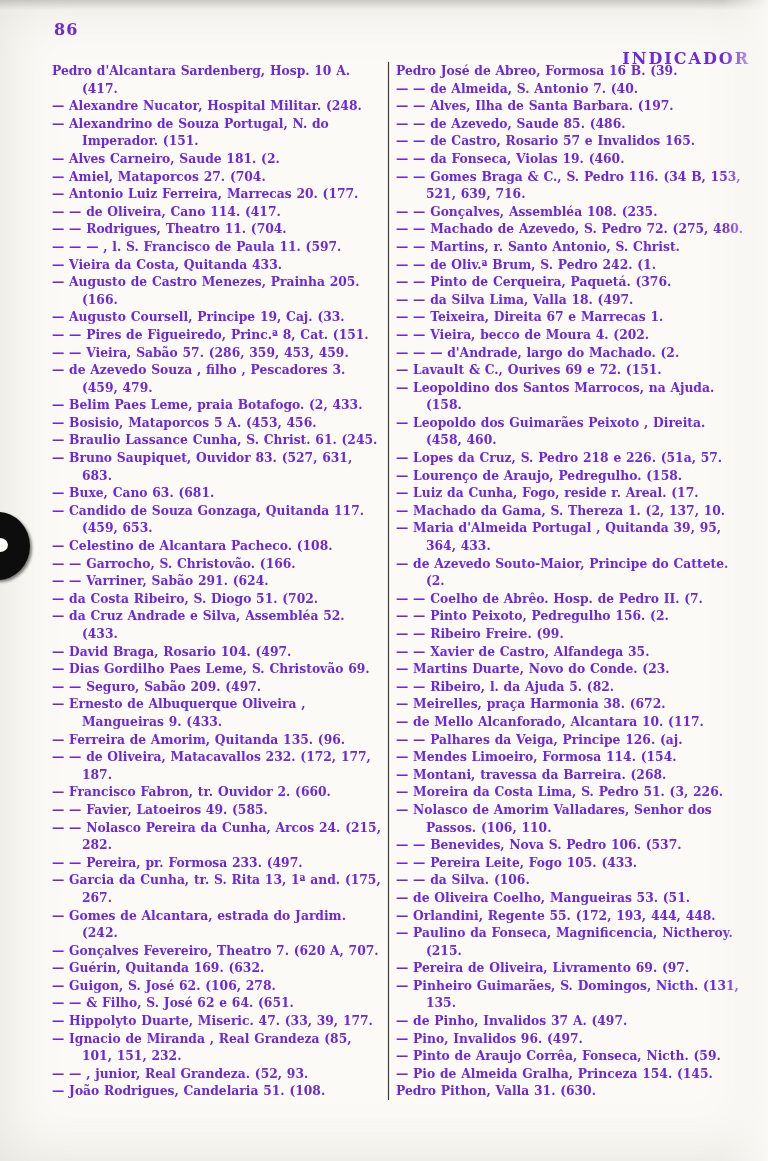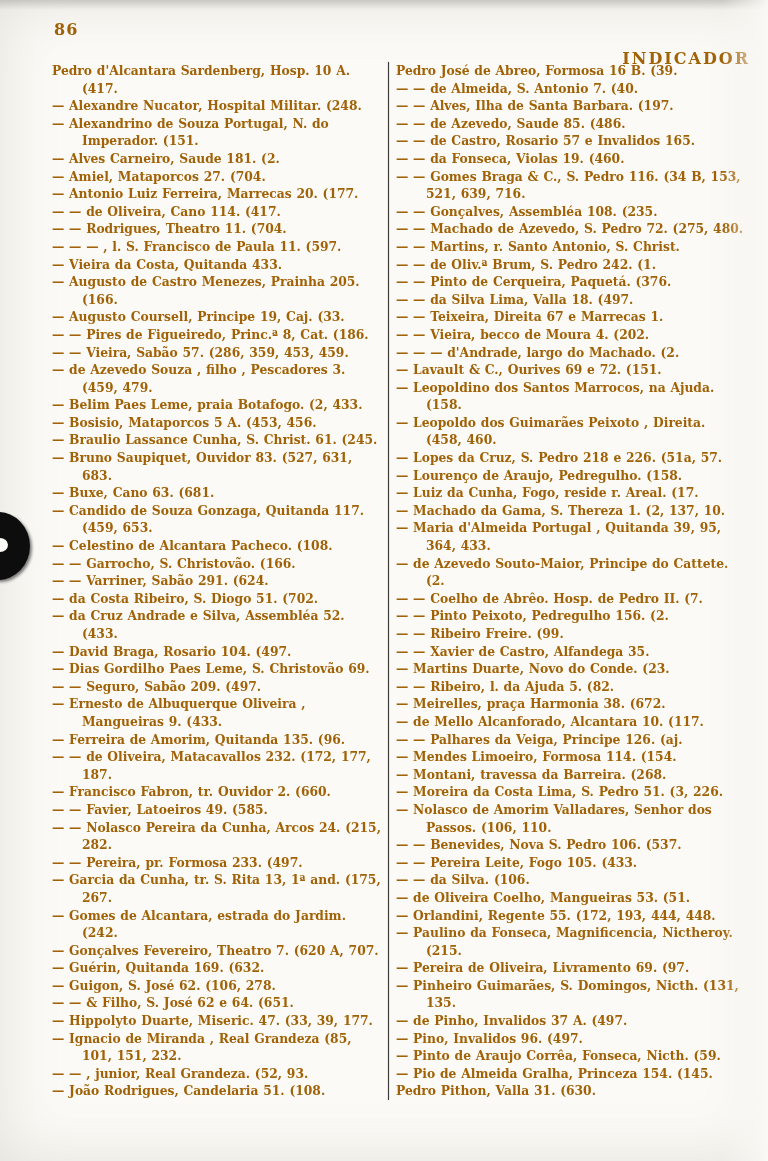--- a/index.html
+++ b/index.html
@@ -7,21 +7,21 @@
     padding: 0;
     background: #e9e7e2;
     font-family: "DejaVu Serif", "Liberation Serif", serif;
   }
   .page {
     position: relative;
     width: 768px;
     height: 1161px;
     margin: 0 auto;
     background: #fbfaf6;
-    color: #a16207;
+    color: #6d28d9;
     overflow: hidden;
     box-shadow: inset 0 0 60px rgba(120,115,100,0.18);
   }
   .page-inner {
     position: absolute;
     left: 52px;
     right: 18px;
     top: 18px;
     bottom: 12px;
   }
@@ -139,21 +139,21 @@
           <p class="entry">— Alexandrino de Souza Portugal, N. do Imperador. (151.</p>
           <p class="entry">— Alves Carneiro, Saude 181. (2.</p>
           <p class="entry">— Amiel, Mataporcos 27. (704.</p>
           <p class="entry">— Antonio Luiz Ferreira, Marrecas 20. (177.</p>
           <p class="entry">— — de Oliveira, Cano 114. (417.</p>
           <p class="entry">— — Rodrigues, Theatro 11. (704.</p>
           <p class="entry">— — — , l. S. Francisco de Paula 11. (597.</p>
           <p class="entry">— Vieira da Costa, Quitanda 433.</p>
           <p class="entry">— Augusto de Castro Menezes, Prainha 205. (166.</p>
           <p class="entry">— Augusto Coursell, Principe 19, Caj. (33.</p>
-          <p class="entry">— — Pires de Figueiredo, Princ.ª 8, Cat. (186.</p>
+          <p class="entry">— — Pires de Figueiredo, Princ.ª 8, Cat. (151.</p>
           <p class="entry">— — Vieira, Sabão 57. (286, 359, 453, 459.</p>
           <p class="entry">— de Azevedo Souza , filho , Pescadores 3. (459, 479.</p>
           <p class="entry">— Belim Paes Leme, praia Botafogo. (2, 433.</p>
           <p class="entry">— Bosisio, Mataporcos 5 A. (453, 456.</p>
           <p class="entry">— Braulio Lassance Cunha, S. Christ. 61. (245.</p>
           <p class="entry">— Bruno Saupiquet, Ouvidor 83. (527, 631, 683.</p>
           <p class="entry">— Buxe, Cano 63. (681.</p>
           <p class="entry">— Candido de Souza Gonzaga, Quitanda 117. (459, 653.</p>
           <p class="entry">— Celestino de Alcantara Pacheco. (108.</p>
           <p class="entry">— — Garrocho, S. Christovão. (166.</p>

